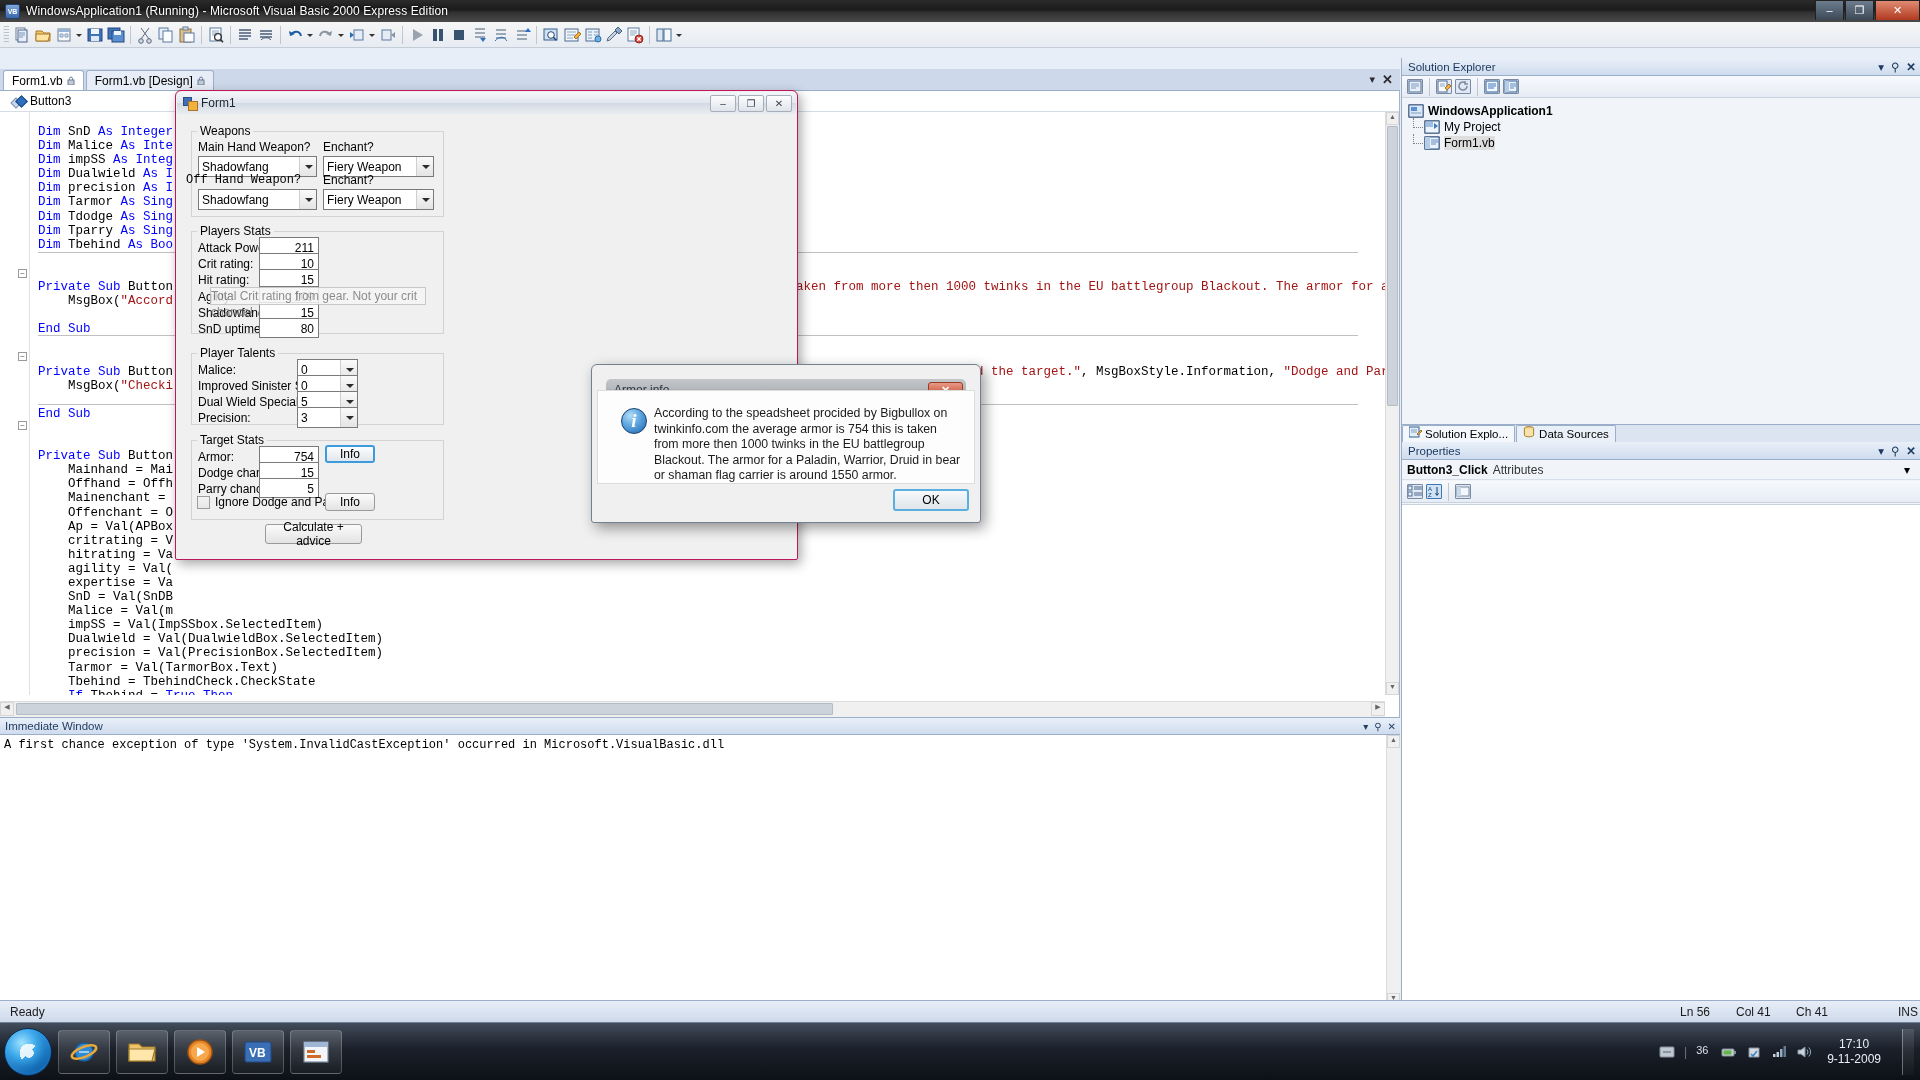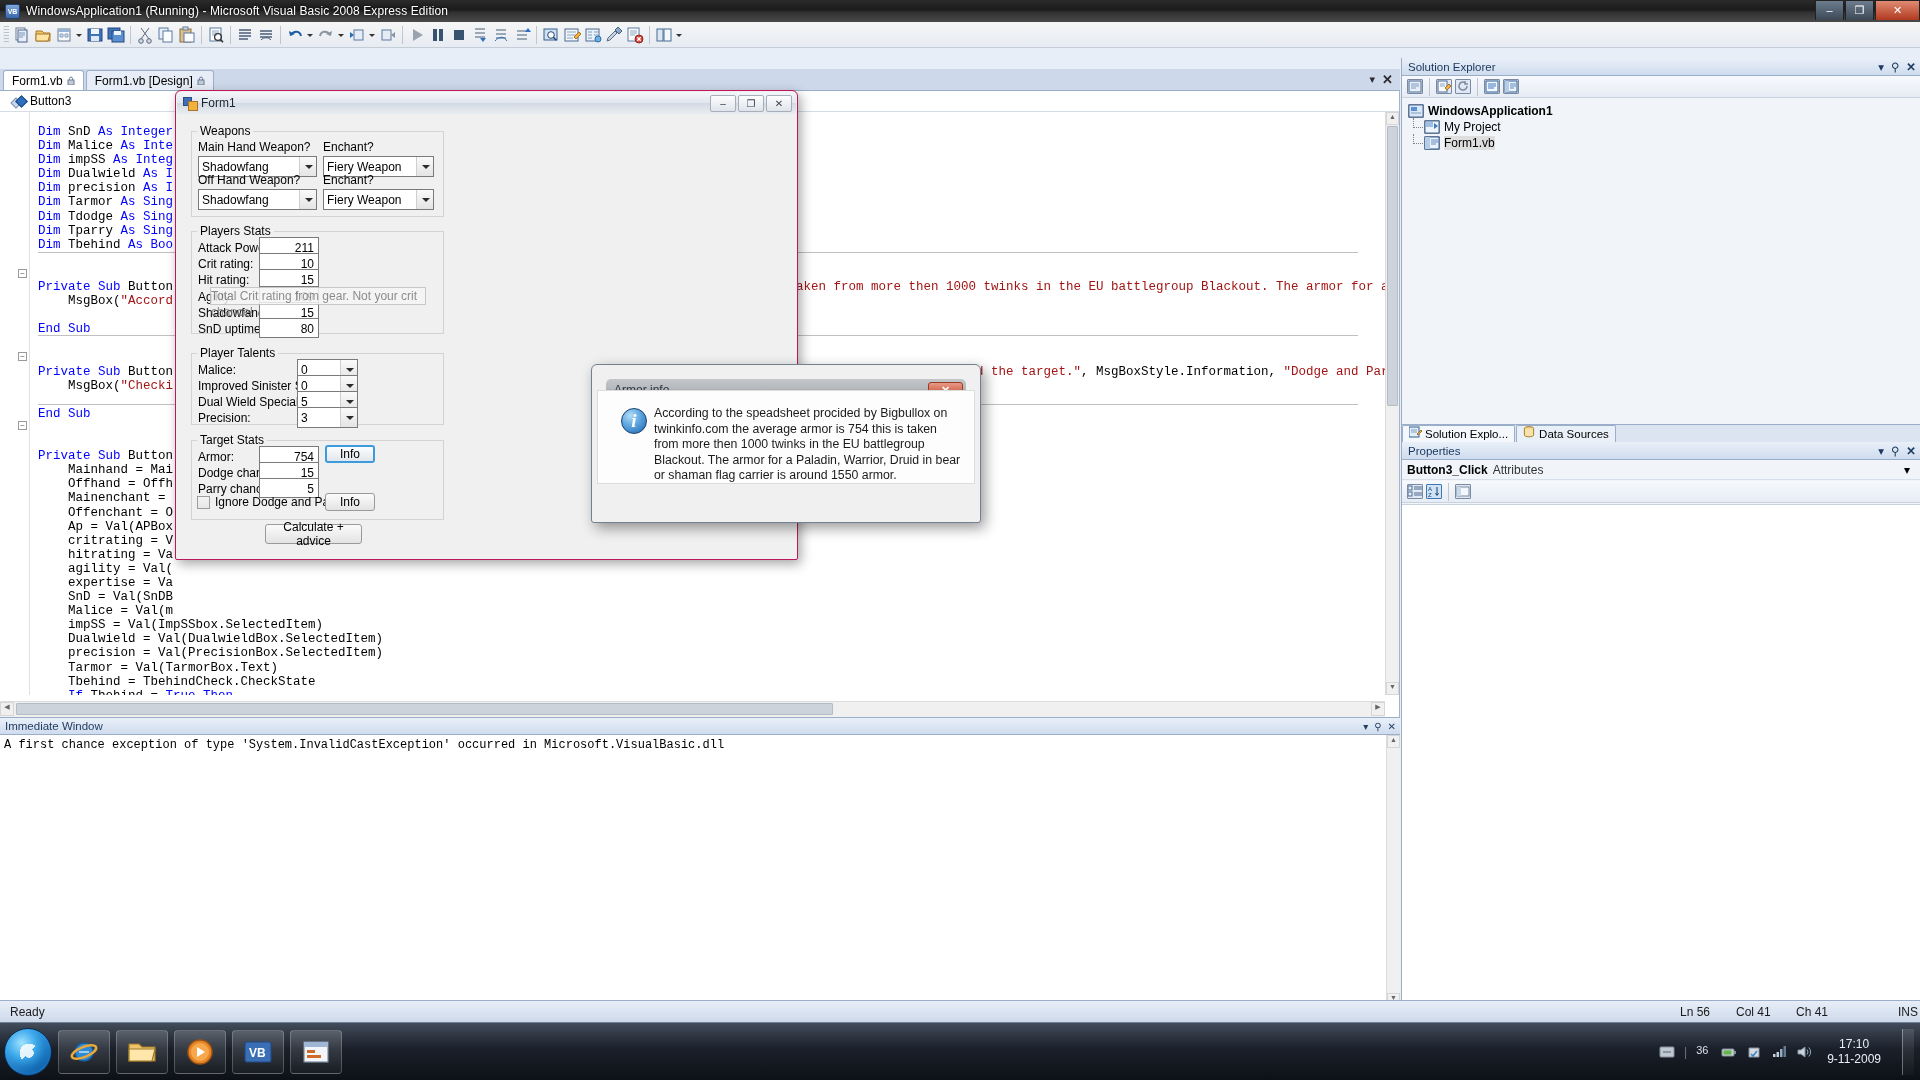--- a/index.html
+++ b/index.html
@@ -380,21 +380,21 @@
 </style>
 </head>
 <body>
 
 <div id="root">
 
   <div class="vs-window">
 
     <div class="titlebar">
       <div class="app-ico">VB</div>
-      <div class="ttl">WindowsApplication1 (Running) - Microsoft Visual Basic 2008 Express Edition</div>
+      <div class="ttl">WindowsApplication1 (Running) - Microsoft Visual Basic 2000 Express Edition</div>
       <div class="win-btns">
         <div class="win-btn">–</div>
         <div class="win-btn">❐</div>
         <div class="win-btn close">✕</div>
       </div>
     </div>
 
 
     <div class="toolbar">
       <div class="tb-grip"></div>
@@ -875,21 +875,21 @@
       <div class="lbl" style="left:21px;top:26px;">Main Hand Weapon?</div>
       <div class="lbl" style="left:146px;top:26px;">Enchant?</div>
       <div class="combo" style="left:21px;top:42px;width:119px;">
         <span>Shadowfang</span>
         <span class="arrow-btn"></span>
       </div>
       <div class="combo" style="left:146px;top:42px;width:111px;">
         <span>Fiery Weapon</span>
         <span class="arrow-btn"></span>
       </div>
-      <div class="lbl" style="left:21px;top:59px;">Off Hand Weapon?</div>
+      <div class="lbl" style="left:9px;top:59px;font-family:Liberation Mono, monospace;">Off Hand Weapon?</div>
       <div class="lbl" style="left:146px;top:59px;">Enchant?</div>
       <div class="combo" style="left:21px;top:75px;width:119px;">
         <span>Shadowfang</span>
         <span class="arrow-btn"></span>
       </div>
       <div class="combo" style="left:146px;top:75px;width:111px;">
         <span>Fiery Weapon</span>
         <span class="arrow-btn"></span>
       </div>
 
@@ -956,20 +956,23 @@
 
   <div class="msgbox">
     <div class="mb-title">
       <span>Armor info</span>
       <span class="mb-close">✕</span>
     </div>
     <div class="mb-content">
       <div class="mb-ico"></div>
       <div class="mb-text">According to the speadsheet procided by Bigbullox on twinkinfo.com the average armor is 754 this is taken from more then 1000 twinks in the EU battlegroup Blackout. The armor for a Paladin, Warrior, Druid in bear or shaman flag carrier is around 1550 armor.</div>
     </div>
+    <div class="mb-foot">
+      <div class="mb-ok">OK</div>
+    </div>
   </div>
 
   <div class="taskbar">
     <div class="start-orb"></div>
 
     <div class="tb-item">
       <svg width="30" height="30" viewBox="0 0 30 30">
         <circle cx="15" cy="15" r="9" fill="#2e8ad6" stroke="#1a5c96" stroke-width="1.5"></circle>
         <ellipse cx="15" cy="15" rx="13" ry="5" fill="none" stroke="#e8a93a" stroke-width="2.6" transform="rotate(-22 15 15)"></ellipse>
         <path d="M10 15h10" stroke="#cfe8fb" stroke-width="1.4"></path>

